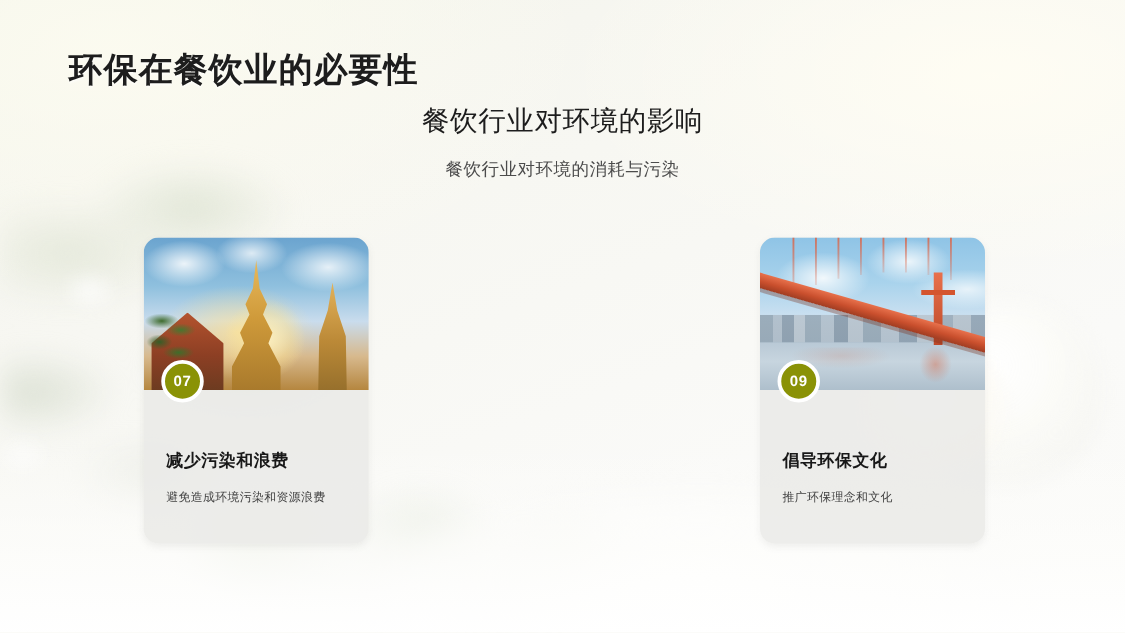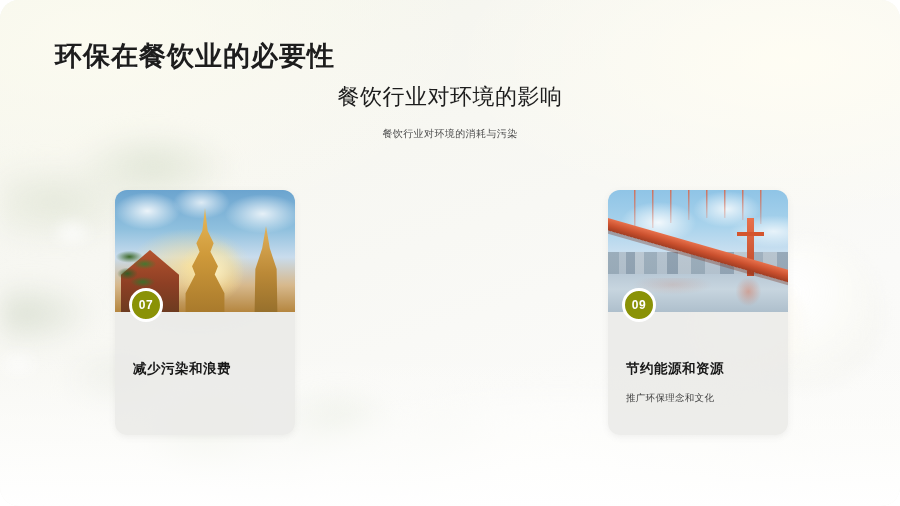--- a/index.html
+++ b/index.html
@@ -13,21 +13,20 @@
     overflow: hidden;
     font-family: "Liberation Sans", "DejaVu Sans", sans-serif;
   }
 
   #slide {
     position: relative;
     width: 900px;
     height: 506px;
     overflow: hidden;
     background: #f7f7f2;
-    border-radius: 19px;
   }
 
   
   .bg-layer {
     position: absolute;
     inset: 0;
     pointer-events: none;
   }
   .bg-base {
     background:
@@ -128,21 +127,21 @@
     font-weight: normal;
     letter-spacing: 0.5px;
     color: #1d1d1d;
   }
   .section-sub {
     position: absolute;
     left: 0;
     right: 0;
     top: 127px;
     text-align: center;
-    font-size: 10px;
+    font-size: 14px;
     letter-spacing: 0.4px;
     color: #4c4c4c;
   }
 
   
   .cards {
     position: absolute;
     left: 115px;
     top: 190px;
     width: 673px;
@@ -444,35 +443,36 @@
         <div class="temple-clouds"></div>
         <div class="temple-glow"></div>
         <div class="temple-left"></div>
         <div class="temple-main"></div>
         <div class="temple-right"></div>
         <div class="temple-palm"></div>
       </div>
       <div class="badge">07</div>
       <div class="card-body">
         <div class="card-title">减少污染和浪费</div>
+        <div class="card-desc">避免造成环境污染和资源浪费</div>
       </div>
     </div>
 
     <div class="card">
       <div class="card-photo">
         <div class="photo-bridge"></div>
         <div class="bridge-clouds"></div>
         <div class="bridge-city"></div>
         <div class="bridge-water"></div>
         <div class="bridge-reflection"></div>
         <div class="bridge-cables"></div>
         <div class="bridge-tower"></div>
         <div class="bridge-deck"></div>
       </div>
       <div class="badge">09</div>
       <div class="card-body">
-        <div class="card-title">节约能源和资源</div>
+        <div class="card-title">倡导环保文化</div>
         <div class="card-desc">推广环保理念和文化</div>
       </div>
     </div>
 
   </div>
 </div>
 
 </body></html>

